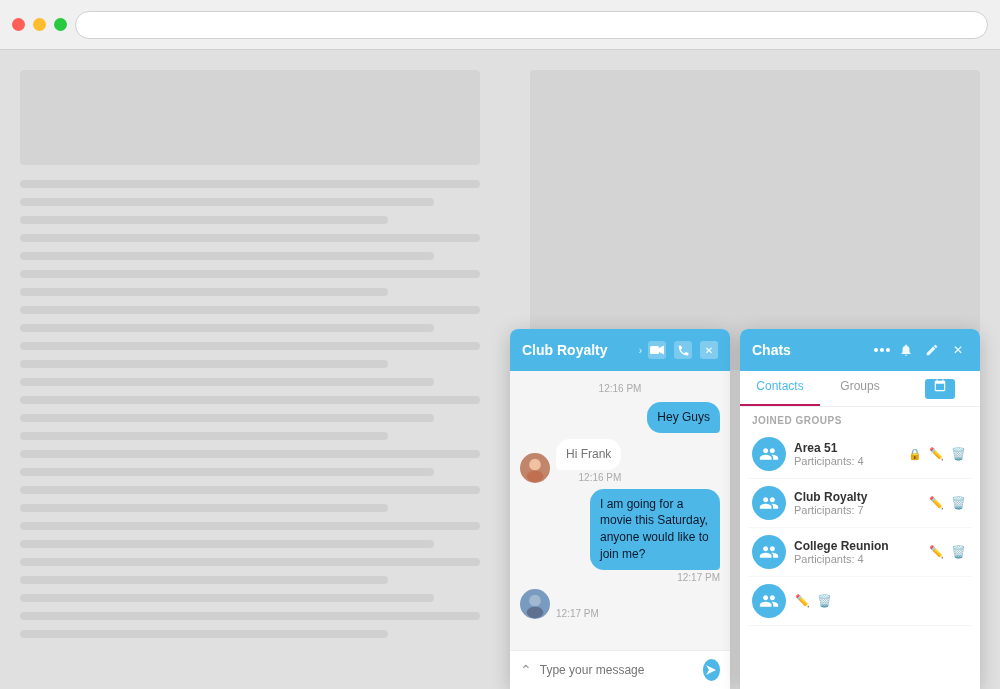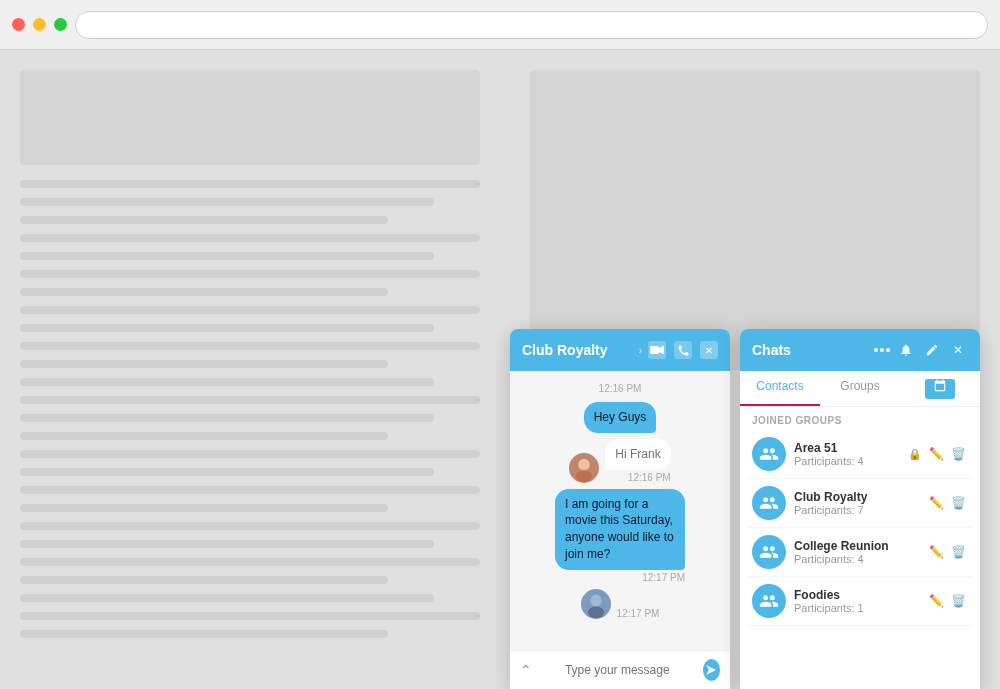--- a/index.html
+++ b/index.html
@@ -131,21 +131,20 @@
     }
 
     .chat-messages {
       flex: 1;
       overflow-y: auto;
       padding: 10px;
       background: #f5f5f5;
       display: flex;
       flex-direction: column;
       gap: 6px;
-      align-items: center;
     }
 
     .msg-time {
       text-align: center;
       font-size: 10px;
       color: #aaa;
       margin: 2px 0;
     }
 
     .msg-row {
@@ -207,21 +206,20 @@
       font-size: 14px;
       cursor: pointer;
     }
     .chat-input {
       flex: 1;
       border: none;
       outline: none;
       font-size: 12px;
       color: #999;
       background: transparent;
-      text-align: center;
     }
     .chat-input-send {
       width: 22px; height: 22px;
       background: #4db8e8;
       border-radius: 50%;
       display: flex; align-items: center; justify-content: center;
       cursor: pointer;
       color: white;
       font-size: 10px;
     }
@@ -562,24 +560,20 @@
           <div class="group-action-icon">🗑️</div>
         </div>
       </div>
 
       <div class="group-item">
         <div class="group-avatar">
           <svg viewBox="0 0 24 24" fill="white" width="20" height="20">
               <path d="M16 11c1.66 0 2.99-1.34 2.99-3S17.66 5 16 5c-1.66 0-3 1.34-3 3s1.34 3 3 3zm-8 0c1.66 0 2.99-1.34 2.99-3S9.66 5 8 5C6.34 5 5 6.34 5 8s1.34 3 3 3zm0 2c-2.33 0-7 1.17-7 3.5V19h14v-2.5c0-2.33-4.67-3.5-7-3.5zm8 0c-.29 0-.62.02-.97.05 1.16.84 1.97 1.97 1.97 3.45V19h6v-2.5c0-2.33-4.67-3.5-7-3.5z"></path>
             </svg>
         </div>
-        <div class="group-info">
-          <div class="group-name">Foodies</div>
-          <div class="group-participants">Participants: 1</div>
-        </div>
         <div class="group-actions">
           <div class="group-action-icon">✏️</div>
           <div class="group-action-icon">🗑️</div>
         </div>
       </div>
 
     </div>
   </div>
 
 </div>

